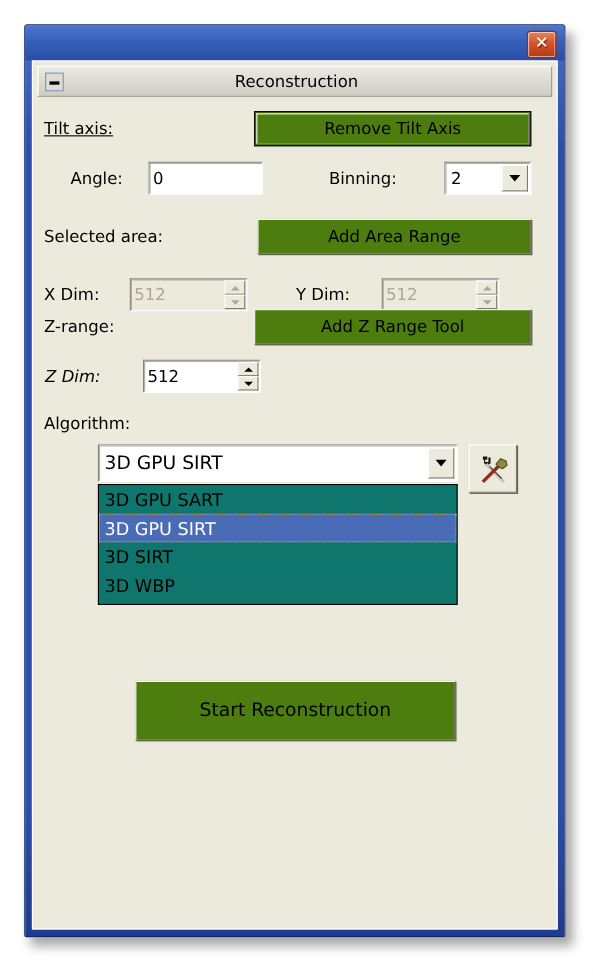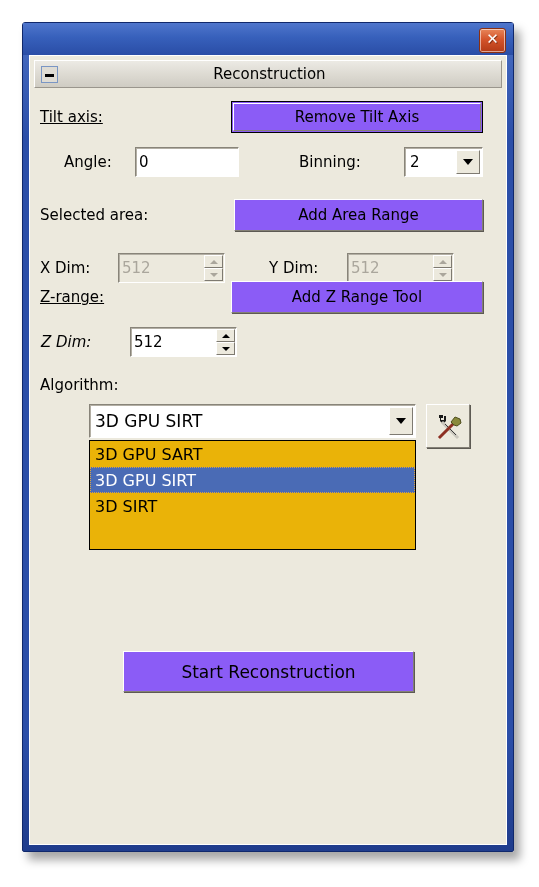--- a/index.html
+++ b/index.html
@@ -139,21 +139,21 @@
 
   .lbl {
     font-size: 15px;
     color: #000000;
     font-family: "DejaVu Sans", sans-serif;
     white-space: nowrap;
   }
 
   
   .btn {
-    background: #8b5cf6;
+    background: #4d7c0f;
     border-top: 1px solid #ffffff;
     border-left: 1px solid #ffffff;
     border-right: 1px solid #848076;
     border-bottom: 1px solid #848076;
     box-shadow: 1px 1px 0 0 #5d5a53;
     font-size: 15px;
     color: #000000;
     font-family: "DejaVu Sans", sans-serif;
     text-align: center;
     box-sizing: border-box;
@@ -297,21 +297,21 @@
   }
   .combo-arrow .tri {
     border-left: 5px solid transparent;
     border-right: 5px solid transparent;
     border-top: 6px solid #000000;
   }
 
   
   #algo-list {
     position: absolute;
-    background: #eab308;
+    background: #0f766e;
     border: 1px solid #000000;
     box-sizing: border-box;
     overflow: hidden;
   }
   .algo-option {
     height: 26px;
     font-size: 16px;
     color: #000000;
     font-family: "DejaVu Sans", sans-serif;
     display: flex;
@@ -408,21 +408,21 @@
                 <i class="tri up dis"></i>
               </span>
             <span class="spin-btn">
                 <i class="tri down dis"></i>
               </span>
           </span>
         </div>
       </div>
 
       <div class="row" style="top:190px; height:32px;">
-        <div class="lbl" style="position:absolute; left:6px;text-decoration:underline;">Z-range:</div>
+        <div class="lbl" style="position:absolute; left:6px;">Z-range:</div>
         <div class="btn" style="position:absolute; left:197px; width:252px; height:32px;">Add Z Range Tool</div>
       </div>
 
       <div class="row" style="top:236px; height:30px;">
         <div class="lbl" style="position:absolute; left:7px;font-style:italic;">Z Dim:</div>
         <div class="spinner-wrap" style="position:absolute; left:96px; width:107px; height:30px;">
           <span class="spinner-val">512</span>
           <span class="spin-btns">
             <span class="spin-btn">
                 <i class="tri up"></i>
@@ -461,19 +461,20 @@
           </g>
 
           <path d="M18 11 L22 6 L27 8 L28 12 L24 15 L21 14 Z" fill="#8a8a3c" stroke="#4e4e1e" stroke-width="1"></path>
         </svg>
       </div>
 
       <div id="algo-list" style="left:55px; top:349px; width:327px; height:110px;">
         <div class="algo-option">3D GPU SART</div>
         <div class="algo-option selected">3D GPU SIRT</div>
         <div class="algo-option">3D SIRT</div>
-      </div>
-
-      <div class="btn" style="position:absolute; left:89px; top:528px; width:291px; height:41px; font-size:17px;margin-top:32px;">Start Reconstruction</div>
+        <div class="algo-option">3D WBP</div>
+      </div>
+
+      <div class="btn" style="position:absolute; left:89px; top:528px; width:291px; height:54px; font-size:17px;">Start Reconstruction</div>
 
     </div>
   </div>
 </div>
 
 </body></html>

